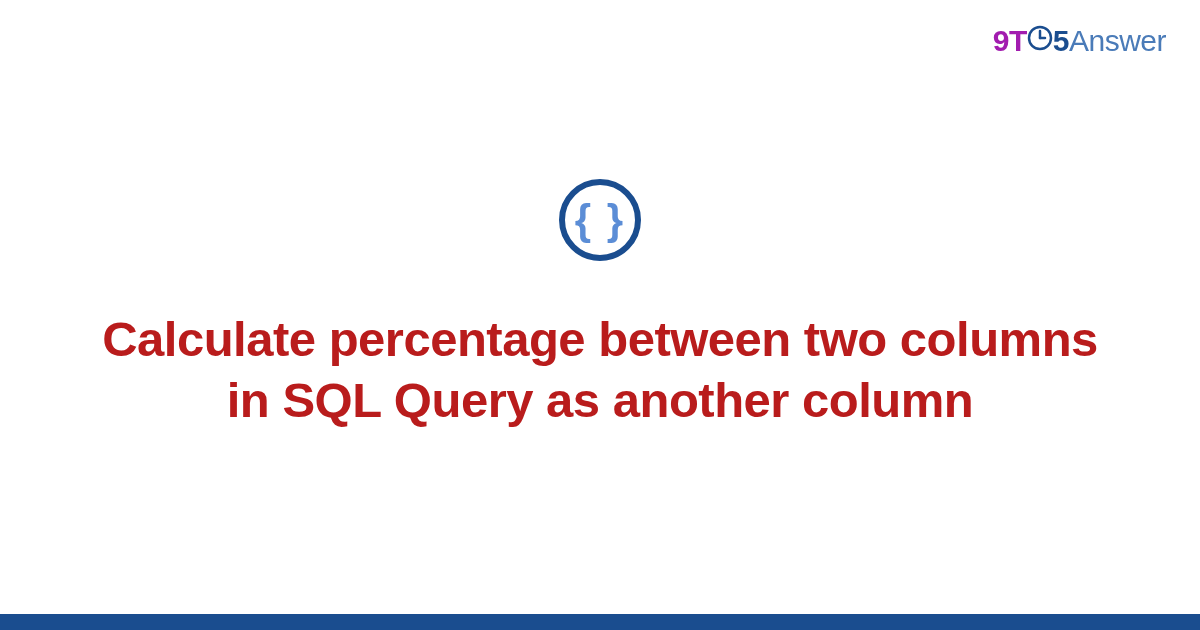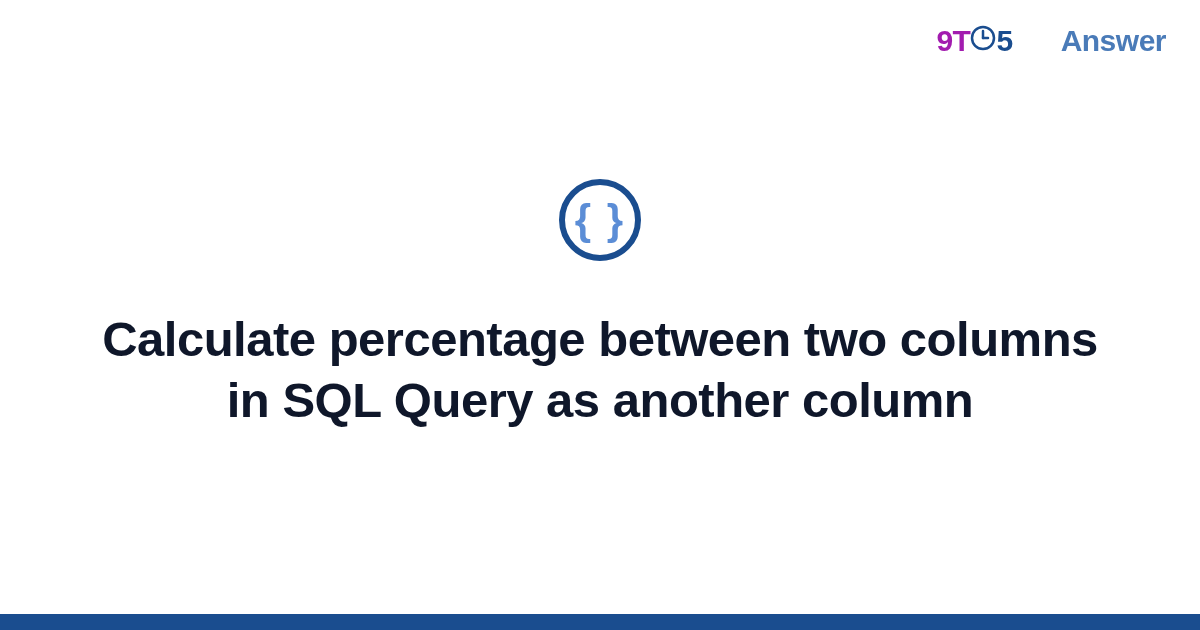--- a/index.html
+++ b/index.html
@@ -32,22 +32,21 @@
       vertical-align: middle;
       position: relative;
       top: -2px;
     }
     .logo-5 {
       color: #1a4d8f;
       font-weight: 700;
     }
     .logo-answer {
       color: #4a7bb8;
-      font-weight: 700;
-      margin-left: 48px;
+      font-weight: 400;
     }
     .content {
       display: flex;
       flex-direction: column;
       align-items: center;
       justify-content: center;
       width: 100%;
       height: 100%;
       padding: 0 50px;
     }
@@ -66,21 +65,21 @@
       font-size: 42px;
       font-weight: 700;
       color: #5b8dd6;
       font-family: "Helvetica Neue", Arial, sans-serif;
       letter-spacing: 2px;
       line-height: 1;
     }
     .title {
       font-size: 49px;
       font-weight: 700;
-      color: #0f172a;
+      color: #b91c1c;
       text-align: center;
       line-height: 1.25;
       max-width: 1000px;
       letter-spacing: -0.5px;
     }
     .footer-bar {
       position: absolute;
       bottom: 0;
       left: 0;
       right: 0;

